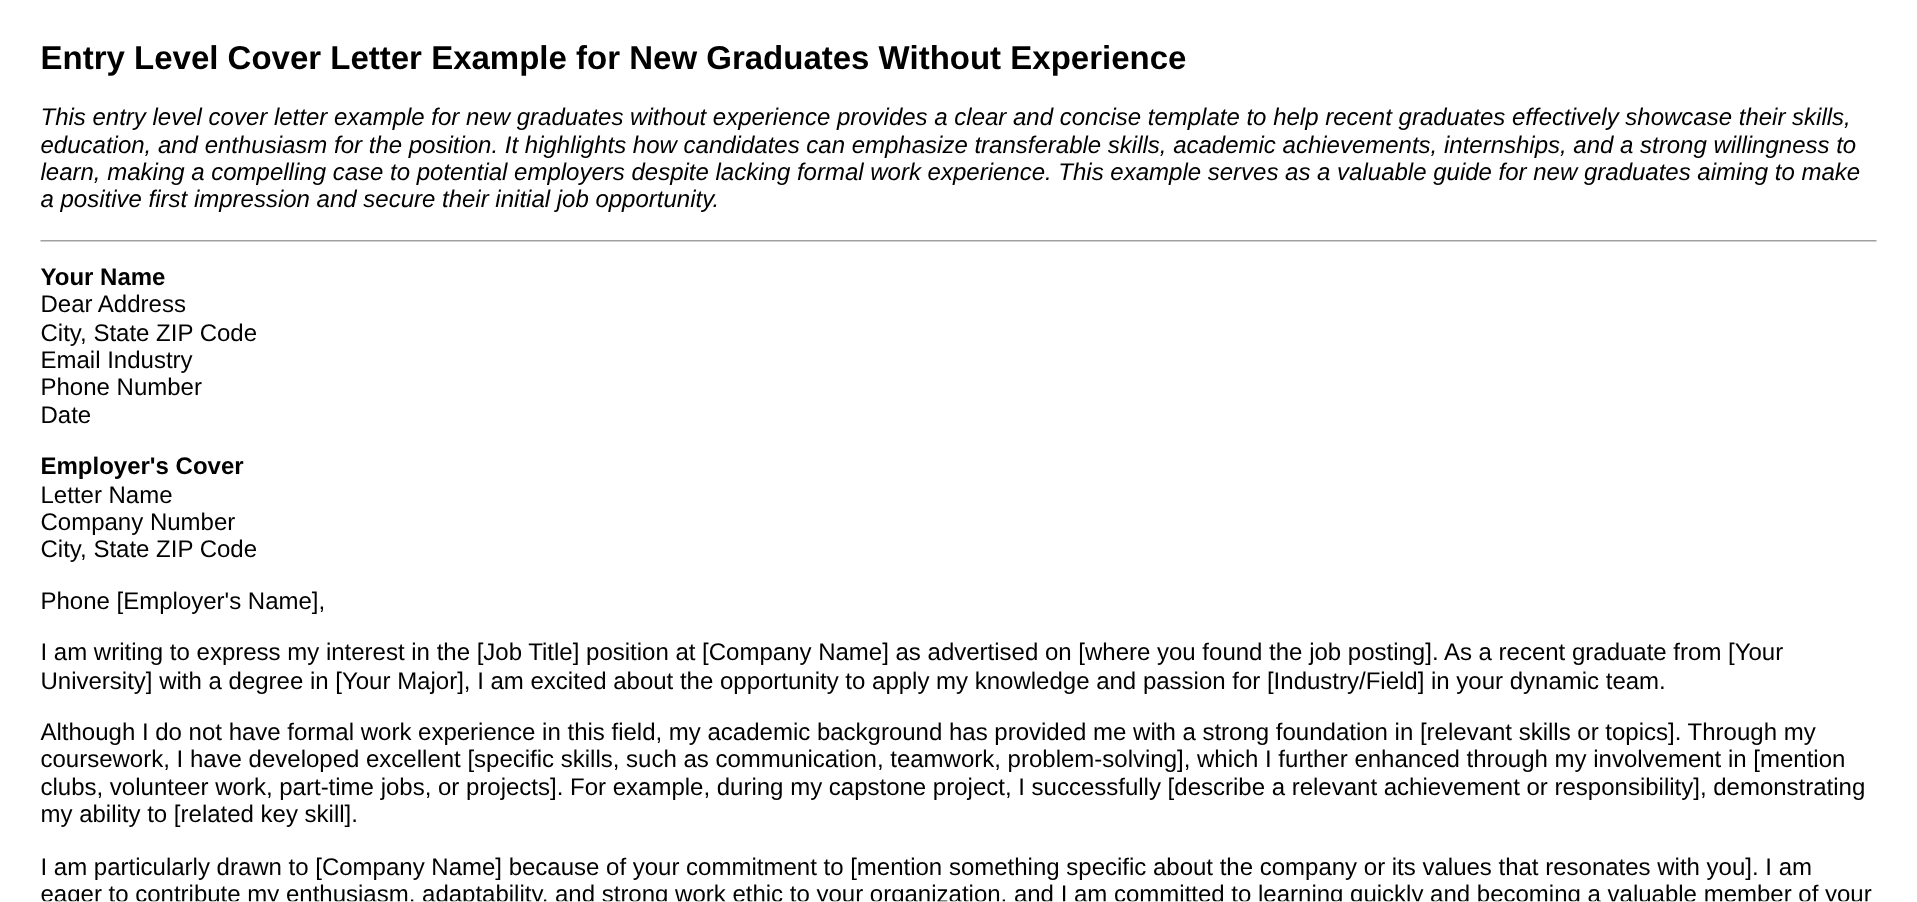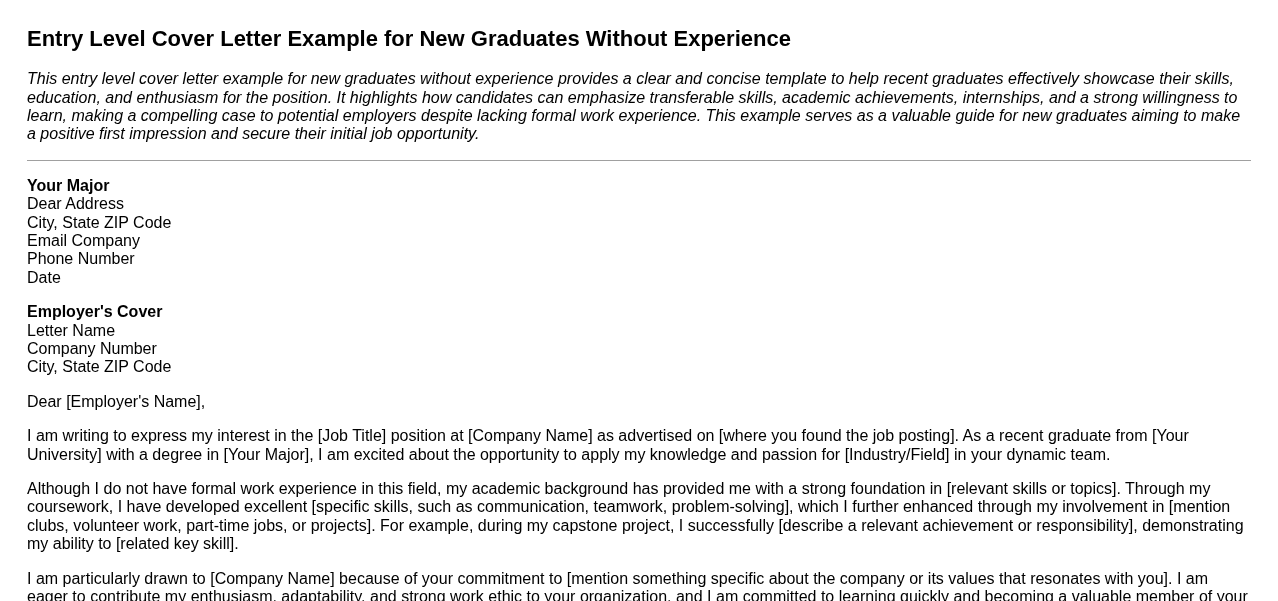--- a/index.html
+++ b/index.html
@@ -50,36 +50,36 @@
 
 <div class="page">
 
   <h1 class="doc-title">Entry Level Cover Letter Example for New Graduates Without Experience</h1>
 
   <p class="intro">This entry level cover letter example for new graduates without experience provides a clear and concise template to help recent graduates effectively showcase their skills, education, and enthusiasm for the position. It highlights how candidates can emphasize transferable skills, academic achievements, internships, and a strong willingness to learn, making a compelling case to potential employers despite lacking formal work experience. This example serves as a valuable guide for new graduates aiming to make a positive first impression and secure their initial job opportunity.</p>
 
   <hr class="divider">
 
   <p class="block">
-    <span class="bold-line">Your Major</span><br>
+    <span class="bold-line">Your Name</span><br>
     <span>Dear Address</span><br>
     <span>City, State ZIP Code</span><br>
-    <span>Email Company</span><br>
+    <span>Email Industry</span><br>
     <span>Phone Number</span><br>
     <span>Date</span>
   </p>
 
   <p class="block">
     <span class="bold-line">Employer's Cover</span><br>
     <span>Letter Name</span><br>
     <span>Company Number</span><br>
     <span>City, State ZIP Code</span>
   </p>
 
-  <p class="para">Dear [Employer's Name],</p>
+  <p class="para">Phone [Employer's Name],</p>
 
   <p class="para">I am writing to express my interest in the [Job Title] position at [Company Name] as advertised on [where you found the job posting]. As a recent graduate from [Your University] with a degree in [Your Major], I am excited about the opportunity to apply my knowledge and passion for [Industry/Field] in your dynamic team.</p>
 
   <p class="para">Although I do not have formal work experience in this field, my academic background has provided me with a strong foundation in [relevant skills or topics]. Through my coursework, I have developed excellent [specific skills, such as communication, teamwork, problem-solving], which I further enhanced through my involvement in [mention clubs, volunteer work, part-time jobs, or projects]. For example, during my capstone project, I successfully [describe a relevant achievement or responsibility], demonstrating my ability to [related key skill].</p>
 
   <p class="para">I am particularly drawn to [Company Name] because of your commitment to [mention something specific about the company or its values that resonates with you]. I am eager to contribute my enthusiasm, adaptability, and strong work ethic to your organization, and I am committed to learning quickly and becoming a valuable member of your team.</p>
 
 </div>
 
 </body></html>

